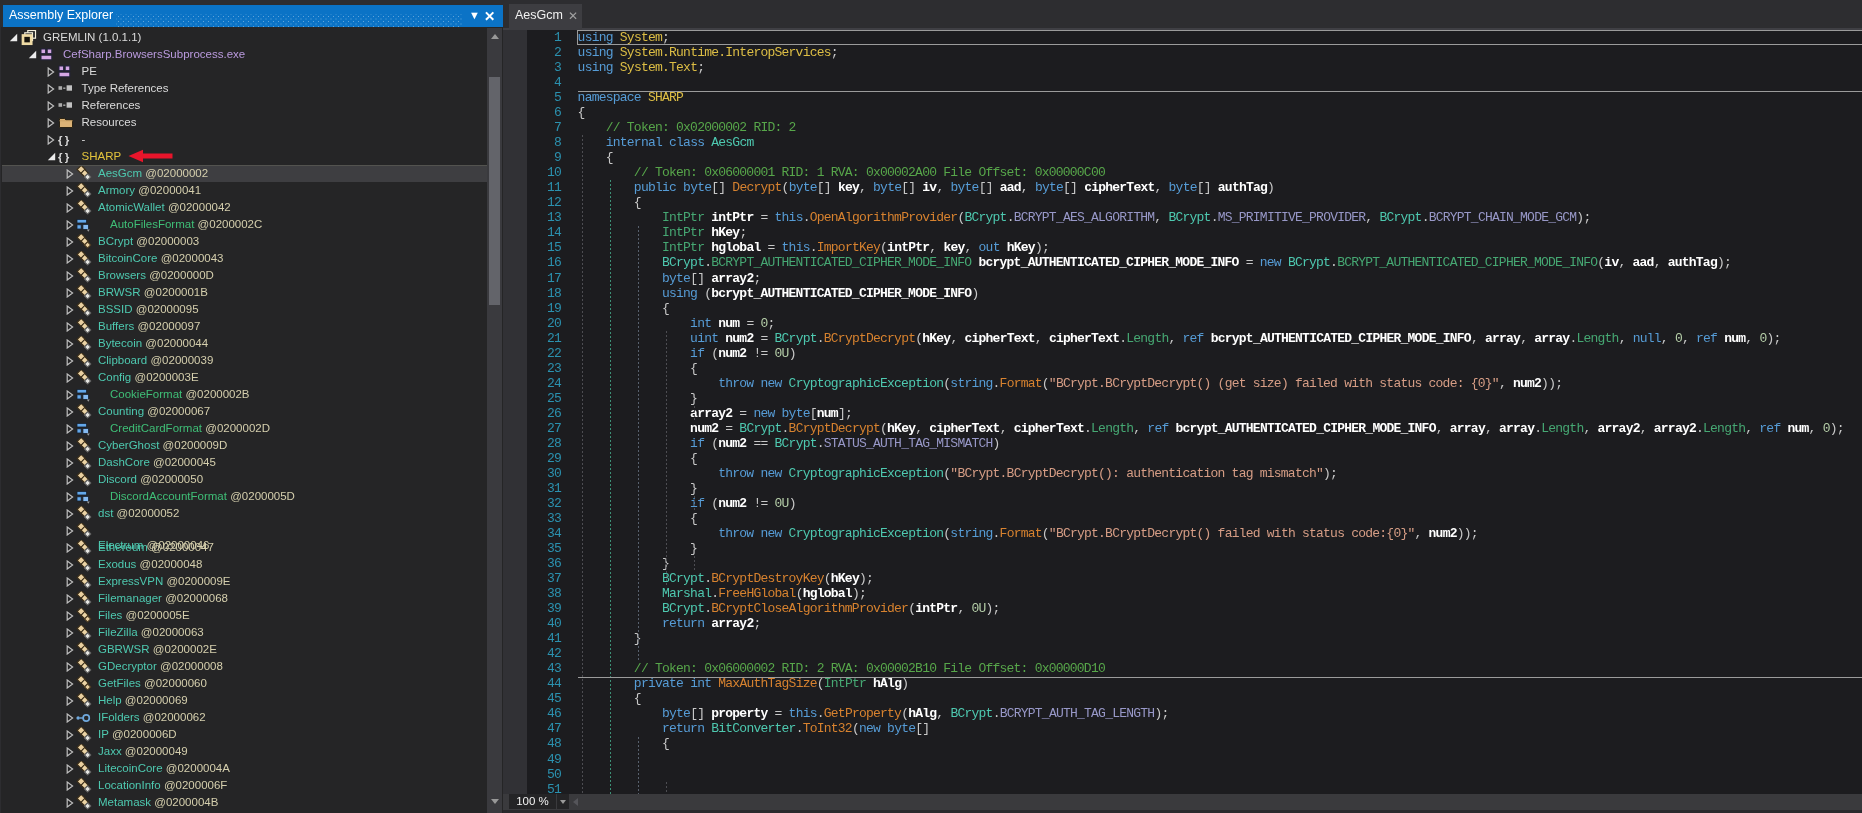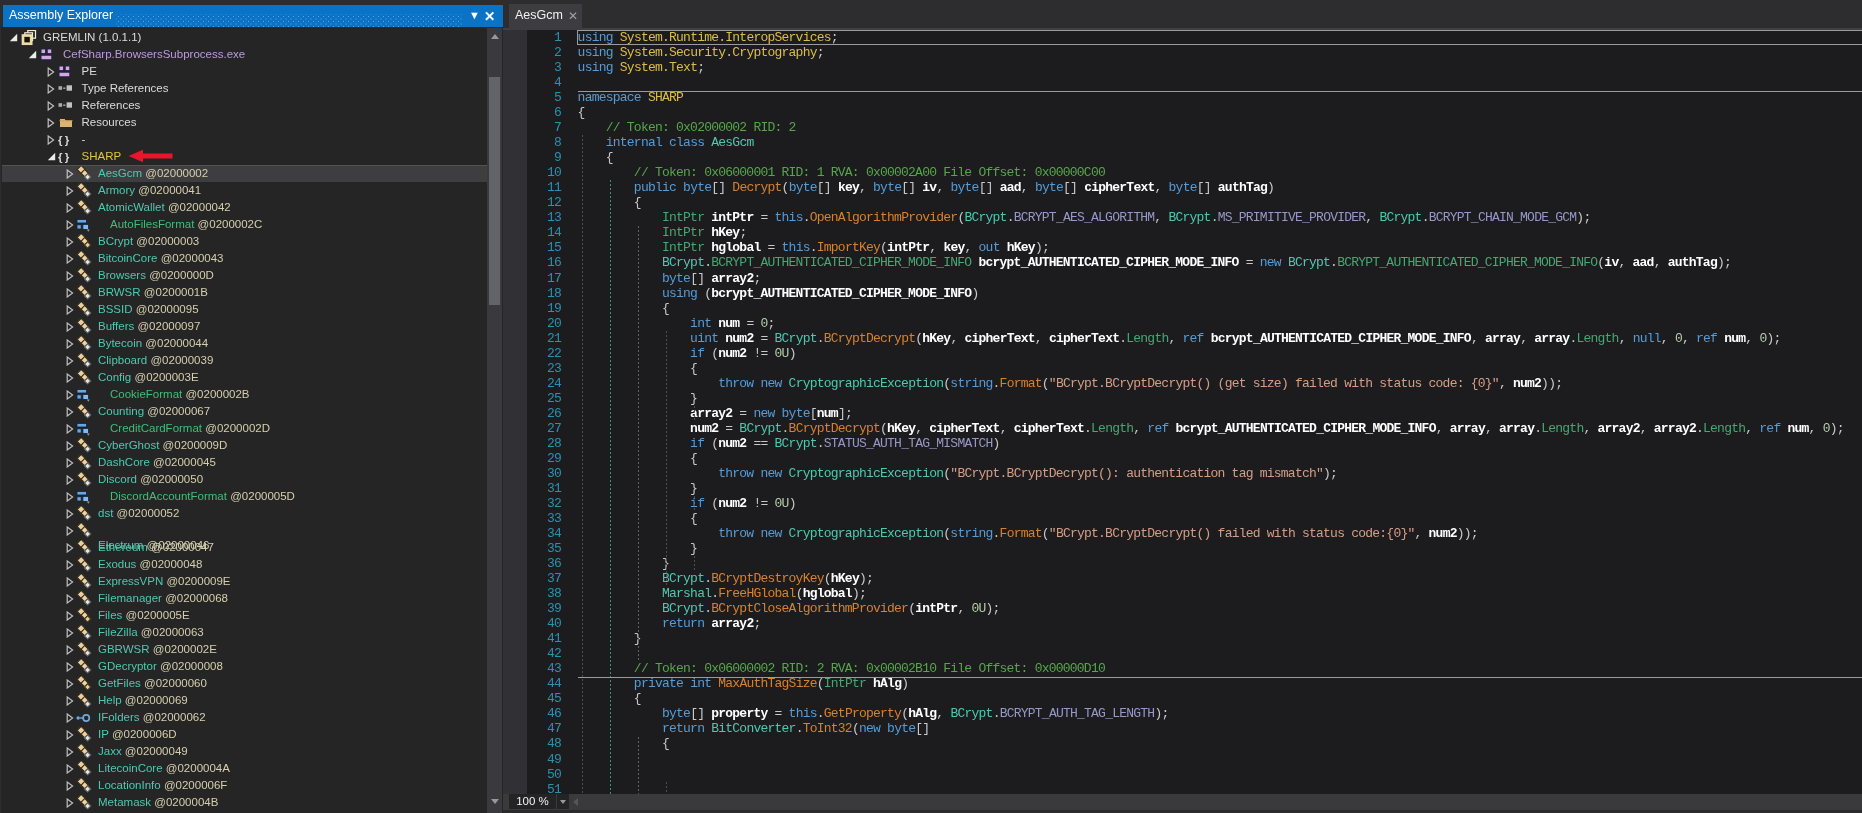--- a/index.html
+++ b/index.html
@@ -741,22 +741,22 @@
 <div class="gl">44</div>
 <div class="gl">45</div>
 <div class="gl">46</div>
 <div class="gl">47</div>
 <div class="gl">48</div>
 <div class="gl">49</div>
 <div class="gl">50</div>
 <div class="gl">51</div>
       </div>
       <div id="codebox">
+<div class="cl"><i class="k">using</i> <i class="n">System</i>;</div>
 <div class="cl"><i class="k">using</i> <i class="n">System.Runtime.InteropServices</i>;</div>
-<div class="cl"><i class="k">using</i> <i class="n">System.Security.Cryptography</i>;</div>
 <div class="cl"><i class="k">using</i> <i class="n">System.Text</i>;</div>
 <div class="cl">&nbsp;</div>
 <div class="cl"><i class="k">namespace</i> <i class="n">SHARP</i></div>
 <div class="cl">{</div>
 <div class="cl">    <i class="c">// Token: 0x02000002 RID: 2</i></div>
 <div class="cl">    <i class="k">internal</i> <i class="k">class</i> <i class="t">AesGcm</i></div>
 <div class="cl">    {</div>
 <div class="cl">        <i class="c">// Token: 0x06000001 RID: 1 RVA: 0x00002A00 File Offset: 0x00000C00</i></div>
 <div class="cl">        <i class="k">public</i> <i class="k">byte</i>[] <i class="m">Decrypt</i>(<i class="k">byte</i>[] <i class="l">key</i>, <i class="k">byte</i>[] <i class="l">iv</i>, <i class="k">byte</i>[] <i class="l">aad</i>, <i class="k">byte</i>[] <i class="l">cipherText</i>, <i class="k">byte</i>[] <i class="l">authTag</i>)</div>
 <div class="cl">        {</div>

